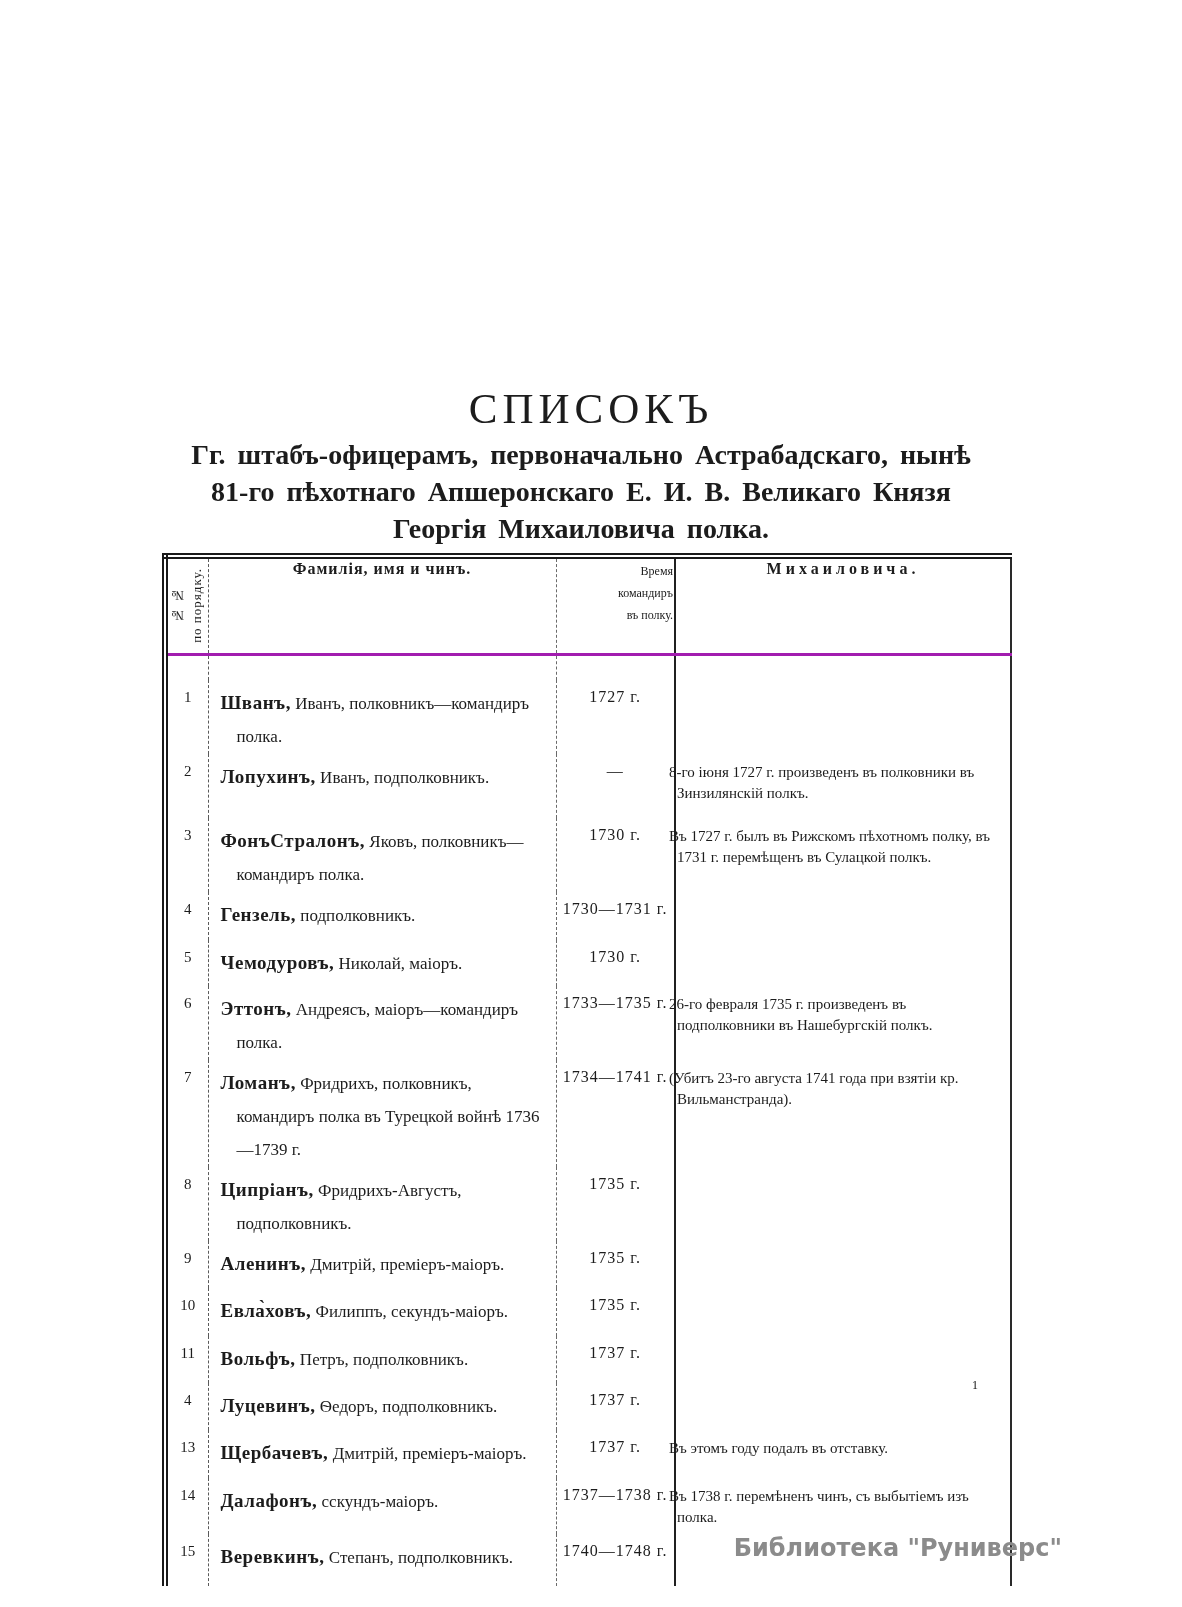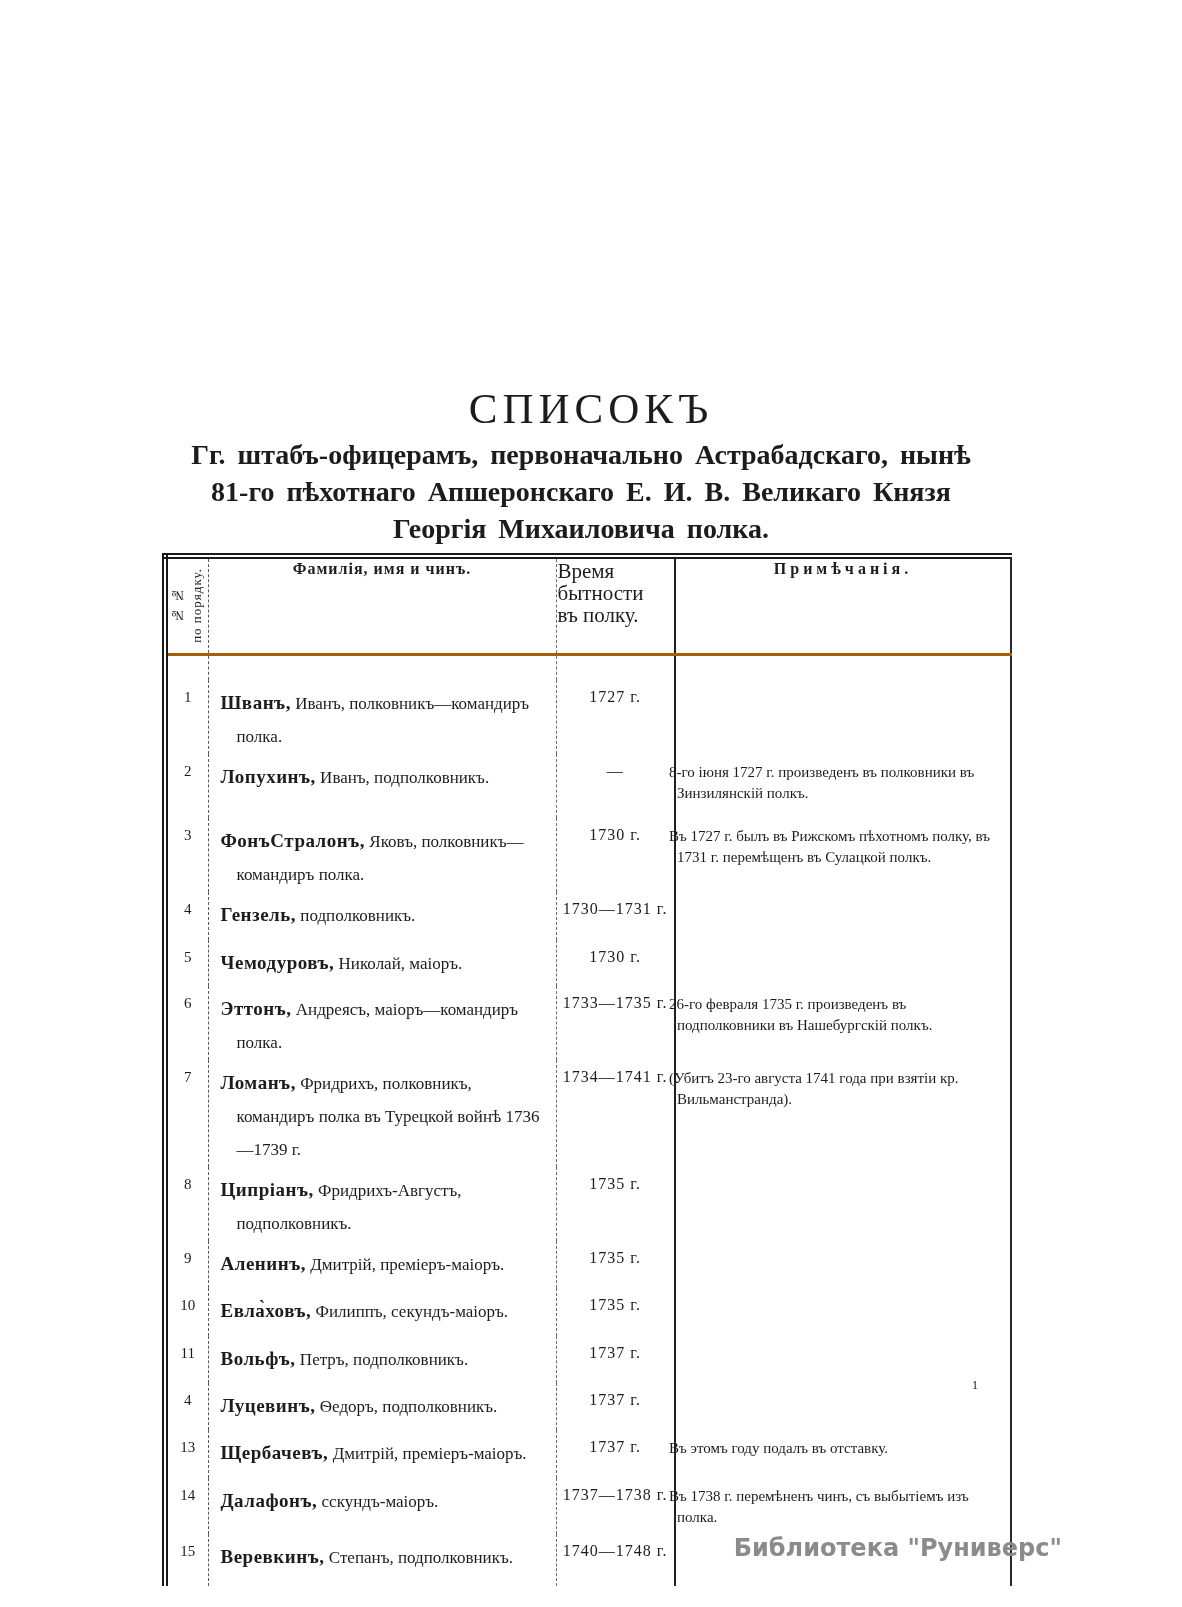--- a/index.html
+++ b/index.html
@@ -44,32 +44,32 @@
   col.c-name { width: 348px; }
   col.c-time { width: 119px; }
   col.c-note { width: 336px; }
 
   .officers-table th, .officers-table td { vertical-align: top; }
 
   .b-num  { border-right: 1px dashed #5a5a5a; }
   .b-name { border-right: 1px dashed #6a6a6a; }
   .b-time { border-right: 2px solid #202020; }
 
-  thead th { border-bottom: 3px solid #a16207; height: 92px; font-weight: normal; margin-top: 14px; }
+  thead th { border-bottom: 3px solid #a21caf; height: 92px; font-weight: normal; margin-top: 14px; }
 
   .vwrap { display: flex; justify-content: center; align-items: center; gap: 3px; height: 90px; }
   .vtext {
     writing-mode: vertical-rl;
     transform: rotate(180deg);
     font-size: 13px;
     letter-spacing: 1px;
     white-space: nowrap;
   }
   .h-name { font-size: 16px; font-weight: bold; letter-spacing: 1px; text-align: center; vertical-align: middle; }
-  .h-time { font-size: 21px; text-align: left; vertical-align: middle; line-height: 22px; }
+  .h-time { font-size: 12px; text-align: right; vertical-align: middle; line-height: 22px; }
   .h-note { font-size: 16px; font-weight: bold; letter-spacing: 4px; text-align: center; vertical-align: middle; }
 
   tbody td { padding-top: 6px; }
   td.cell-num  { text-align: center; font-size: 15px; padding-top: 9px; }
   td.cell-name { font-size: 17px; line-height: 33px; padding-left: 28px; padding-right: 6px; text-indent: -16px; }
   td.cell-name .surname { font-weight: bold; font-size: 19px; letter-spacing: 0.5px; }
   td.cell-time { text-align: center; font-size: 16px; letter-spacing: 1px; white-space: nowrap; padding-top: 8px; margin-left: 36px; }
   td.cell-note { font-size: 15px; line-height: 21px; padding-right: 4px; text-indent: -8px; padding-top: 8px; }
 
   tr.spacer td { height: 24px; padding: 0; }
@@ -122,24 +122,24 @@
       <tr>
         <th class="b-num">
           <div class="vwrap">
             <span class="vtext">№ №</span>
             <span class="vtext">по порядку.</span>
           </div>
         </th>
         <th class="b-name h-name">Фамилія, имя и чинъ.</th>
         <th class="b-time h-time">
           <div>Время</div>
-          <div>бытности</div>
+          <div>командиръ</div>
           <div>въ полку.</div>
         </th>
-        <th class="h-note">Примѣчанія.</th>
+        <th class="h-note">Михаиловича.</th>
       </tr>
     </thead>
     <tbody>
       <tr class="spacer">
         <td class="b-num"></td>
           <td class="b-name"></td>
           <td class="b-time"></td>
           <td></td>
       </tr>
 

